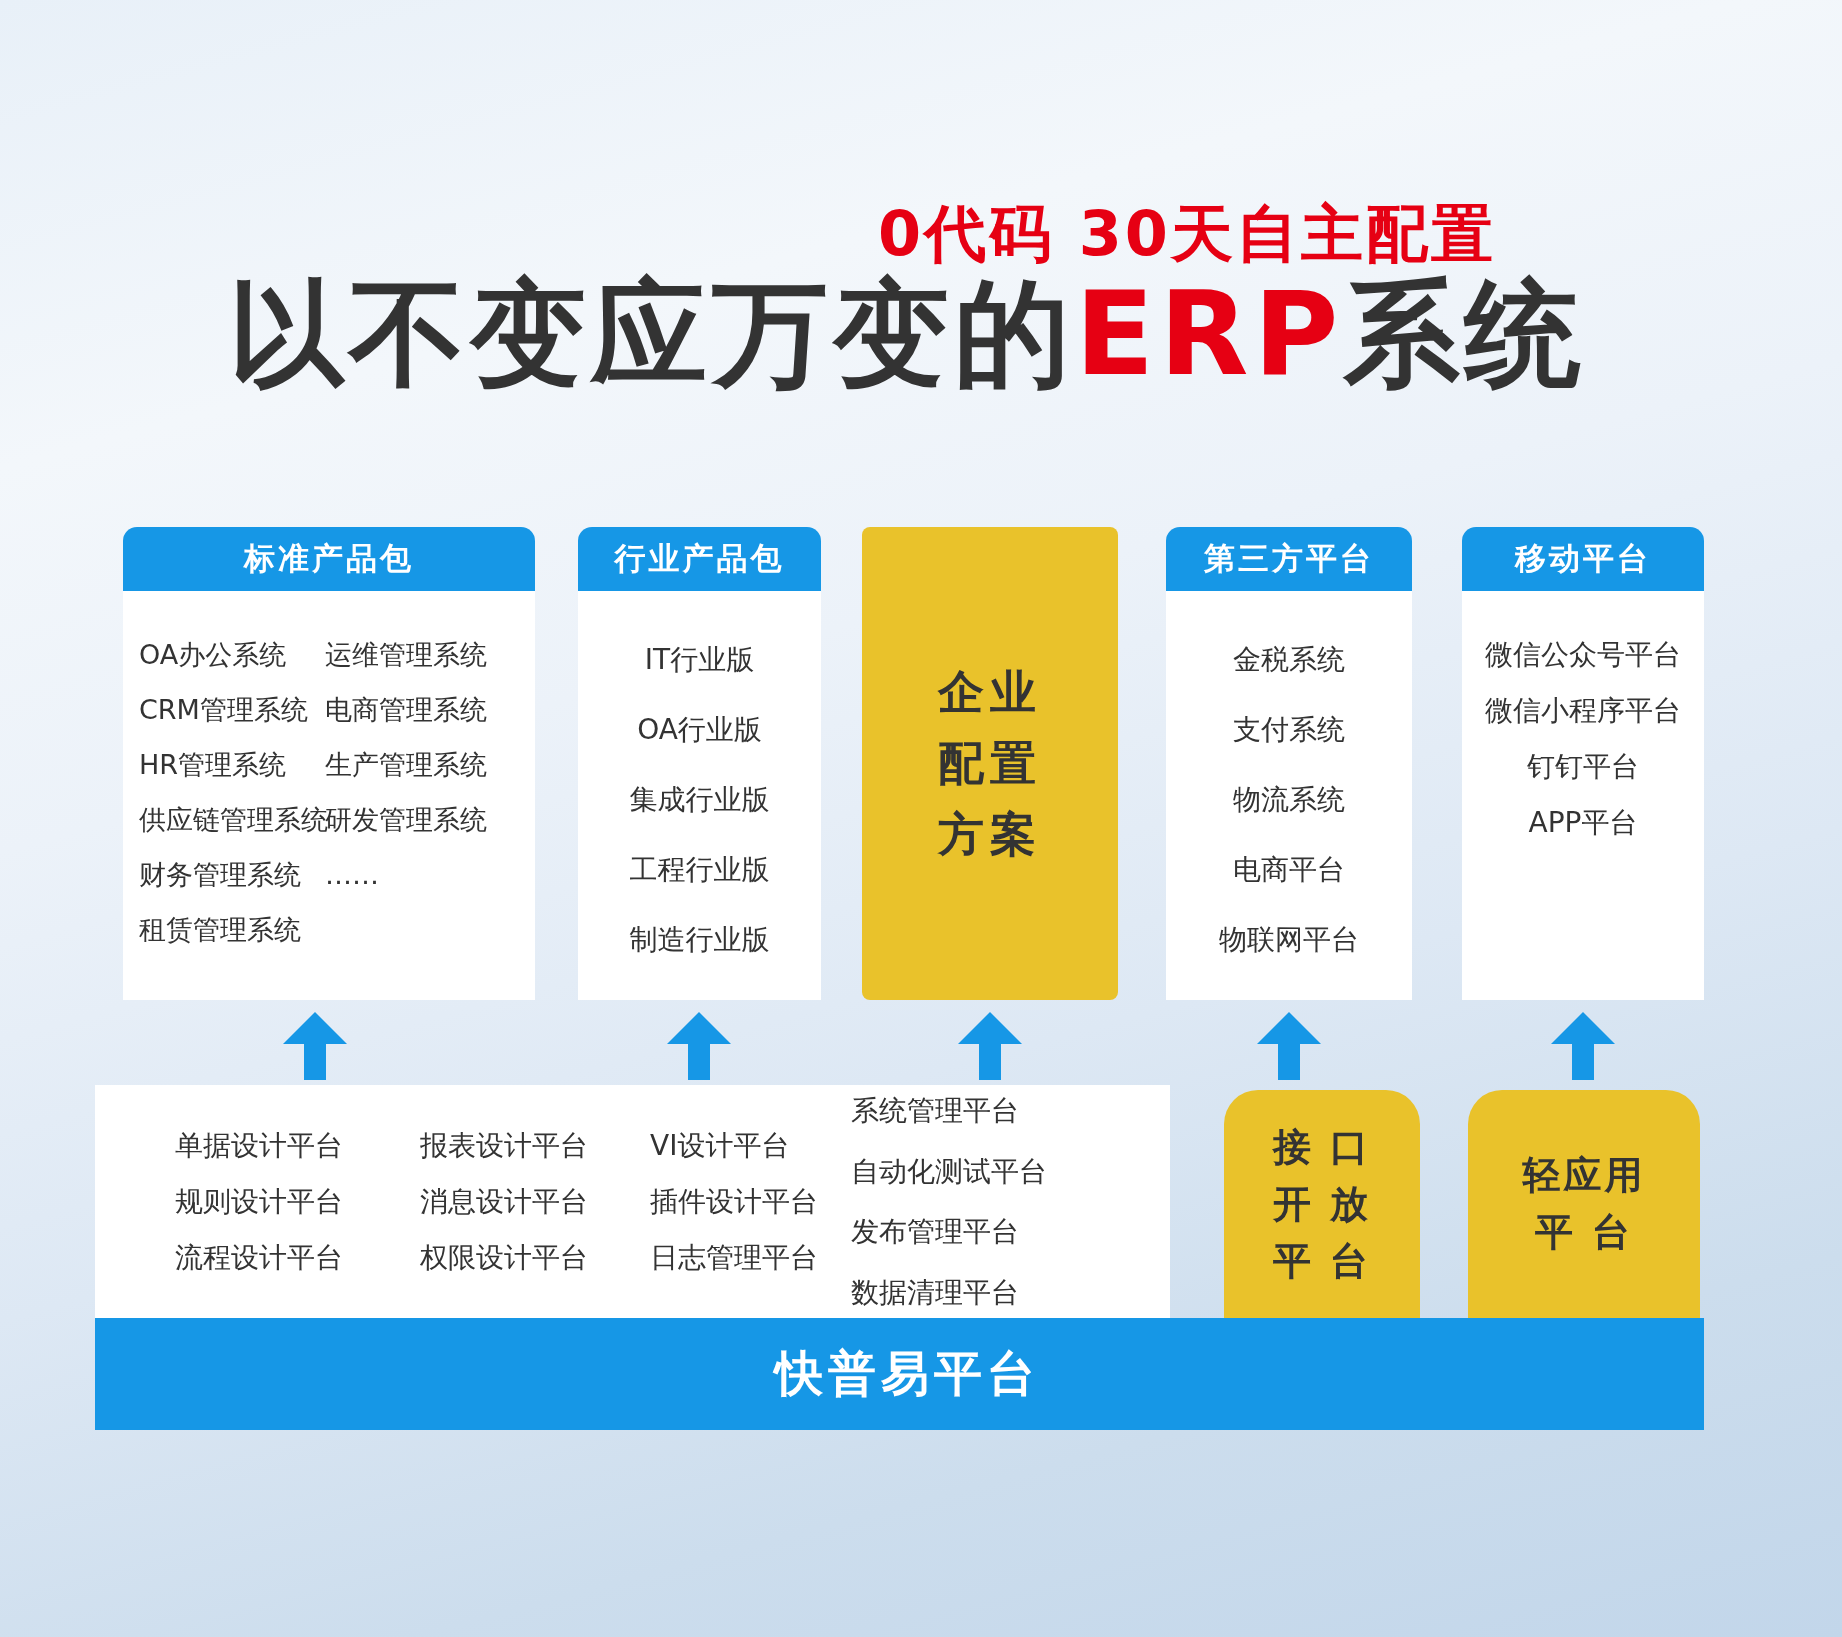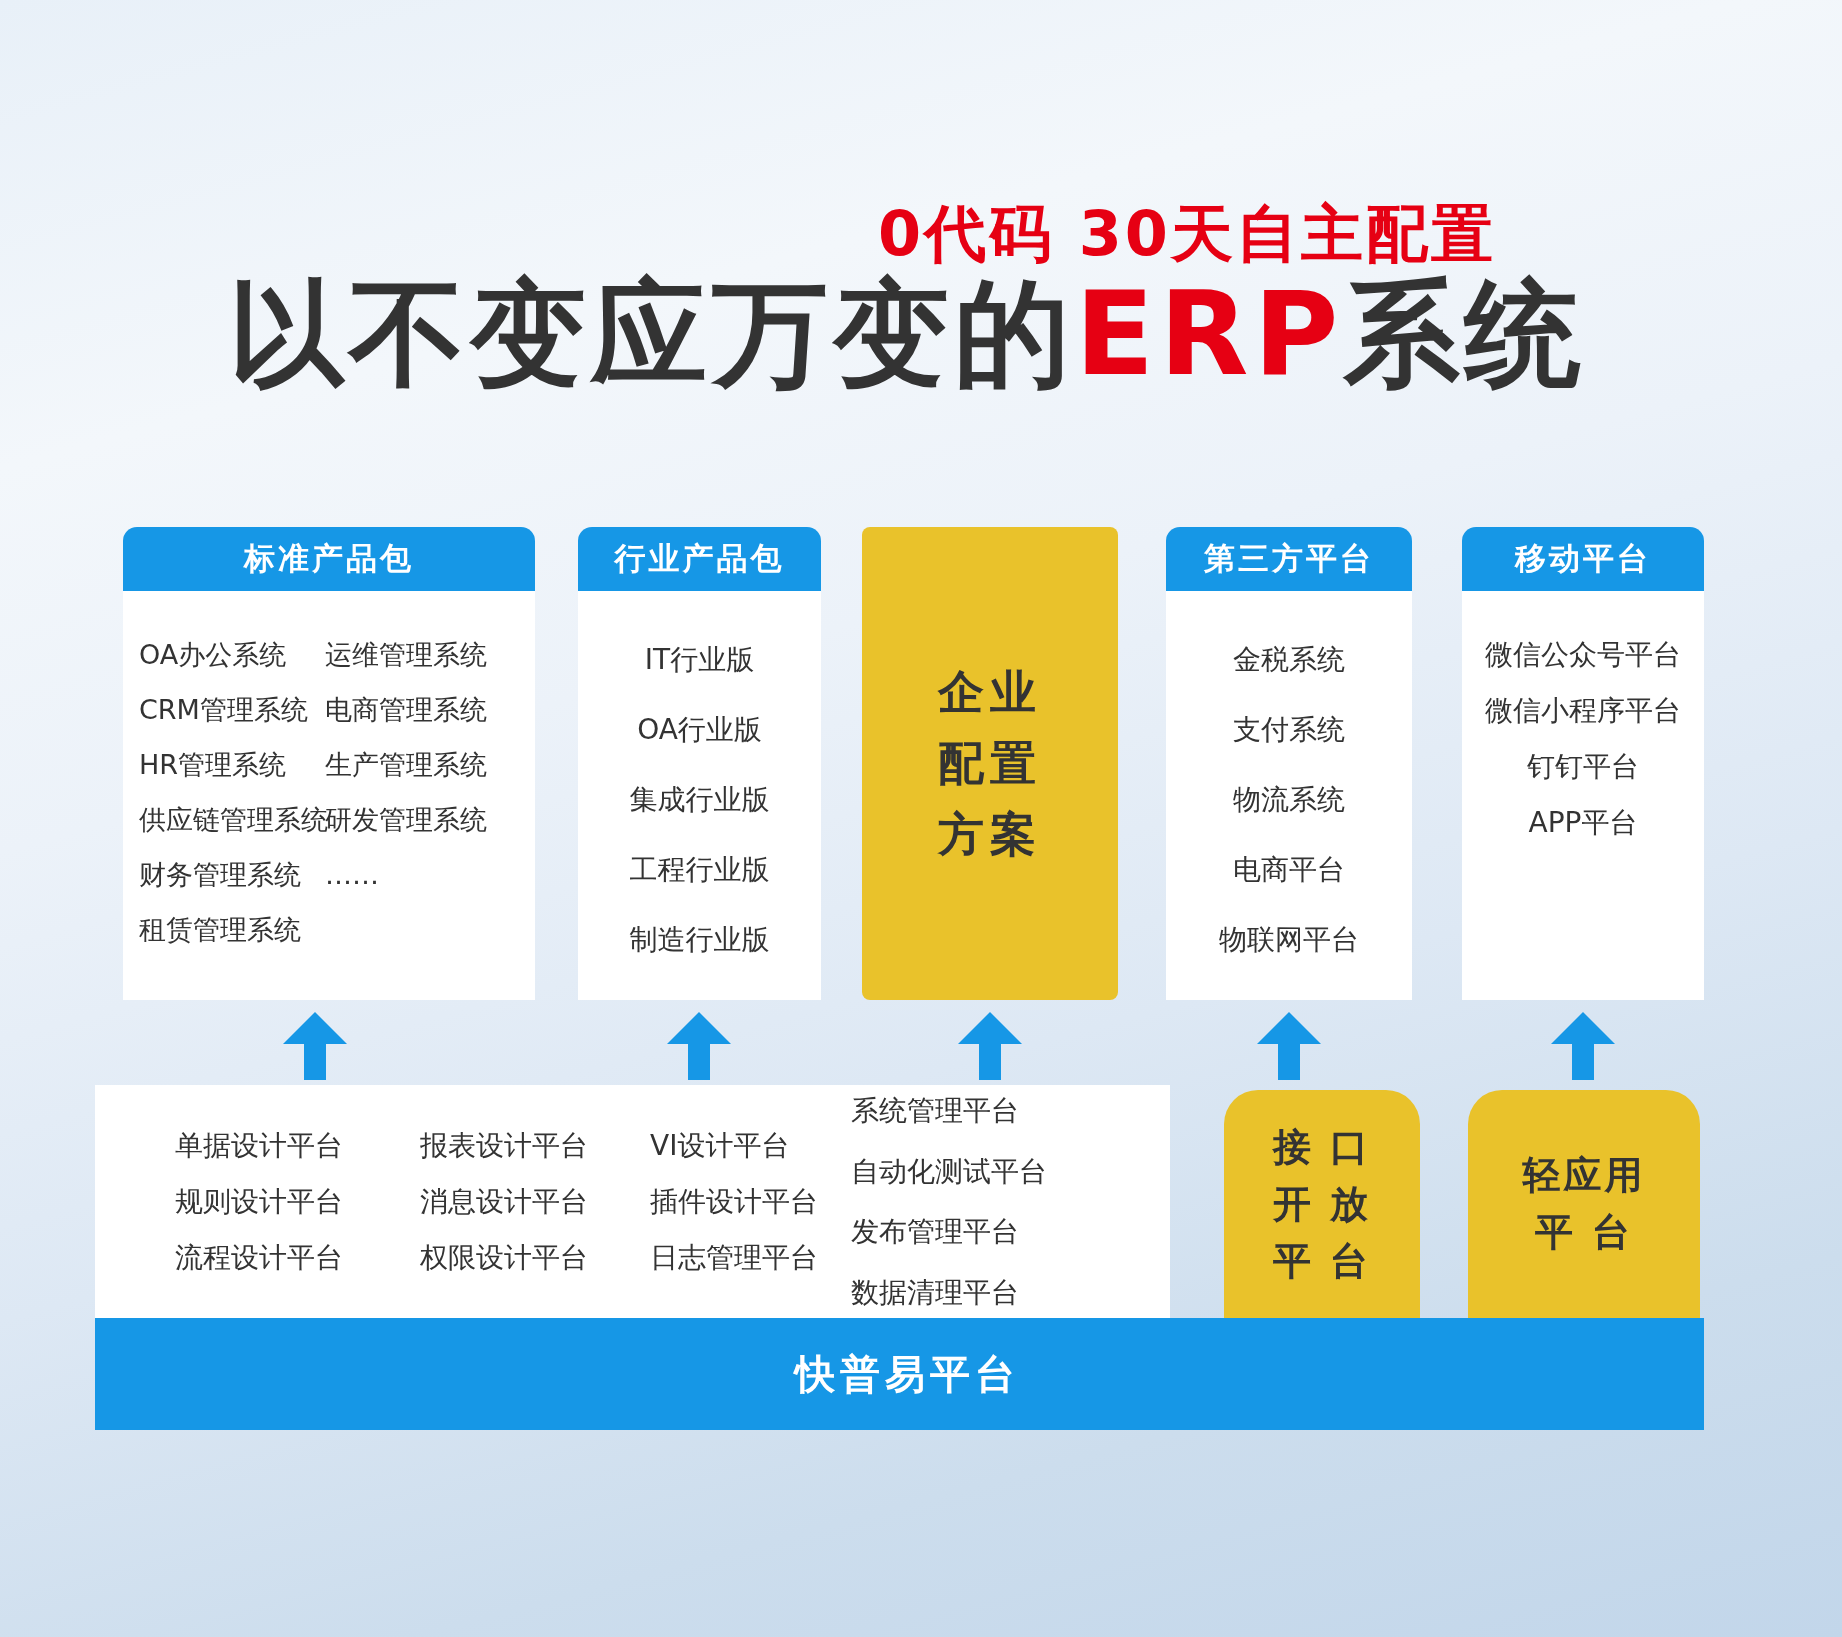--- a/index.html
+++ b/index.html
@@ -148,21 +148,21 @@
   
   .footer-bar {
     position: absolute;
     left: 95px; top: 1318px;
     width: 1609px; height: 112px;
     background: #1697e6;
     display: flex;
     align-items: center;
     justify-content: center;
     color: #ffffff;
-    font-size: 40px;
+    font-size: 48px;
     font-weight: bold;
     letter-spacing: 5px;
     padding-left: 16px;
   }
 </style>
 </head>
 <body>
 
 <div class="canvas">
 

